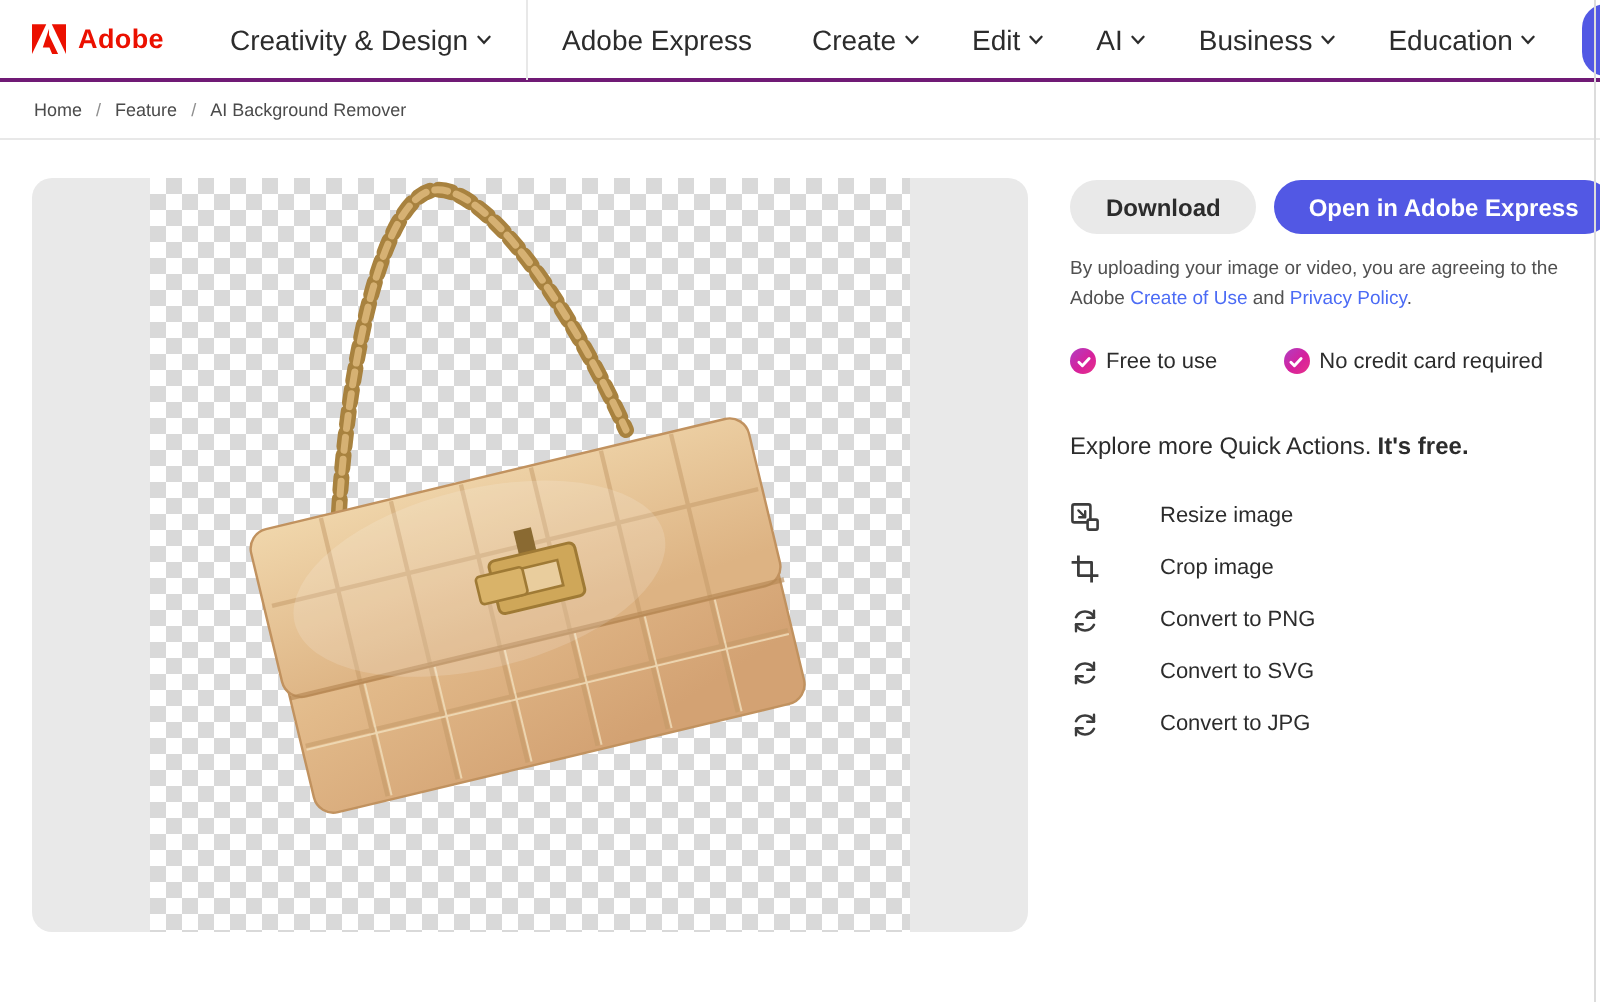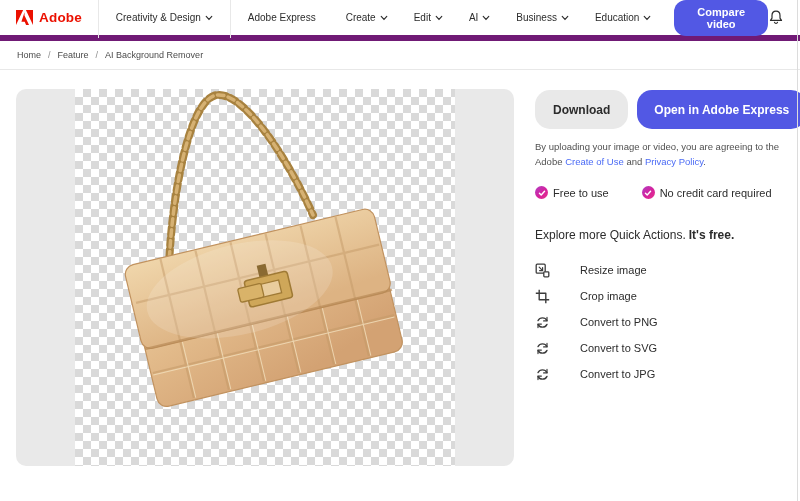--- a/index.html
+++ b/index.html
@@ -1,26 +1,26 @@
 <!DOCTYPE html>
 <html><head>
 <meta charset="utf-8">
 <style>
   * { margin:0; padding:0; box-sizing:border-box; }
   html,body { width:800px; height:501px; background:#fff; font-family:"Liberation Sans", sans-serif; overflow:hidden; }
   .window { position:relative; width:800px; height:501px; background:#fff; }
   .window::after { content:""; position:absolute; top:0; bottom:0; right:2px; width:1px; background:#dcdcdc; }
 
   
-  .header { height:41px; display:flex; align-items:center; border-bottom:6px solid #701a75; padding-left:16px; }
+  .header { height:41px; display:flex; align-items:center; border-bottom:2px solid #701a75; padding-left:16px; }
   .logo { display:flex; align-items:center; gap:6px; margin-right:16px; }
   .logo-text { color:#eb1000; font-weight:bold; font-size:13.5px; letter-spacing:.2px; }
   .hdr-divider { width:1px; height:41px; background:#e8e8e8; }
   .nav { display:flex; align-items:center; height:100%; }
-  .nav-item { display:flex; align-items:center; gap:4px; font-size:10px; color:#2c2c2c; padding:0 13px; height:100%; cursor:pointer; white-space:nowrap;text-align:center; }
+  .nav-item { display:flex; align-items:center; gap:4px; font-size:14px; color:#2c2c2c; padding:0 13px; height:100%; cursor:pointer; white-space:nowrap;text-align:center; }
   .nav-item.first { padding:0 17px; }
   .chev { width:8px; height:8px; }
   .compare-btn { margin-left:10px; background:#5258e4; color:#fff; font-size:11px; font-weight:bold; border:none; border-radius:12px; padding:6px 15px; cursor:pointer; font-family:inherit; }
   .hdr-right { margin-left:auto; display:flex; align-items:center; gap:13px; padding-right:16px; }
   .icon-btn { background:none; border:none; cursor:pointer; display:flex; align-items:center; padding:0; }
 
   
   .breadcrumb { height:29px; display:flex; align-items:center; gap:7px; padding-left:17px; border-bottom:1px solid #e8e8e8; font-size:9px; color:#4b4b4b; }
   .breadcrumb a { color:#4b4b4b; text-decoration:none; cursor:pointer; }
   .crumb-sep { color:#8e8e8e; }
@@ -30,21 +30,21 @@
   .canvas-container { width:498px; height:377px; background:#e9e9e9; border-radius:10px; overflow:hidden; flex:none; }
   .checkerboard { width:380px; height:377px; margin:0 auto;
     background-color:#fff;
     background-image:conic-gradient(#d9d9d9 0% 25%, #ffffff 25% 50%, #d9d9d9 50% 75%, #ffffff 75% 100%);
     background-size:16px 16px; }
   .checkerboard svg { display:block; }
 
   
   .panel { margin-left:21px; width:244px; padding-top:1px; }
   .btn-row { display:flex; gap:9px; }
-  .pill { border:none; border-radius:15px; height:39px; font-family:inherit; font-size:12px; font-weight:bold; cursor:pointer; white-space:nowrap; }
+  .pill { border:none; border-radius:15px; height:27px; font-family:inherit; font-size:12px; font-weight:bold; cursor:pointer; white-space:nowrap; }
   .pill.gray { background:#e9e9e9; color:#2c2c2c; padding:0 18px; }
   .pill.accent { background:#5258e4; color:#fff; padding:0 17px; }
   .legal { margin-top:11px; font-size:9.5px; line-height:1.55; color:#505050; }
   .legal a { color:#4b6bf5; text-decoration:none; cursor:pointer; }
   .badges { margin-top:17px; display:flex; gap:33px; align-items:center; }
   .badge { display:flex; align-items:center; gap:5px; font-size:11px; color:#2c2c2c; }
   .check-dot { width:13px; height:13px; border-radius:50%; background:linear-gradient(135deg,#b03ec4 0%,#d6219c 55%,#e8318a 100%); display:flex; align-items:center; justify-content:center; flex:none; }
   .explore { margin-top:29px; font-size:12px; color:#2c2c2c; }
   .explore b { margin-left:3px; }
   .qa-list { margin-top:15px; }

